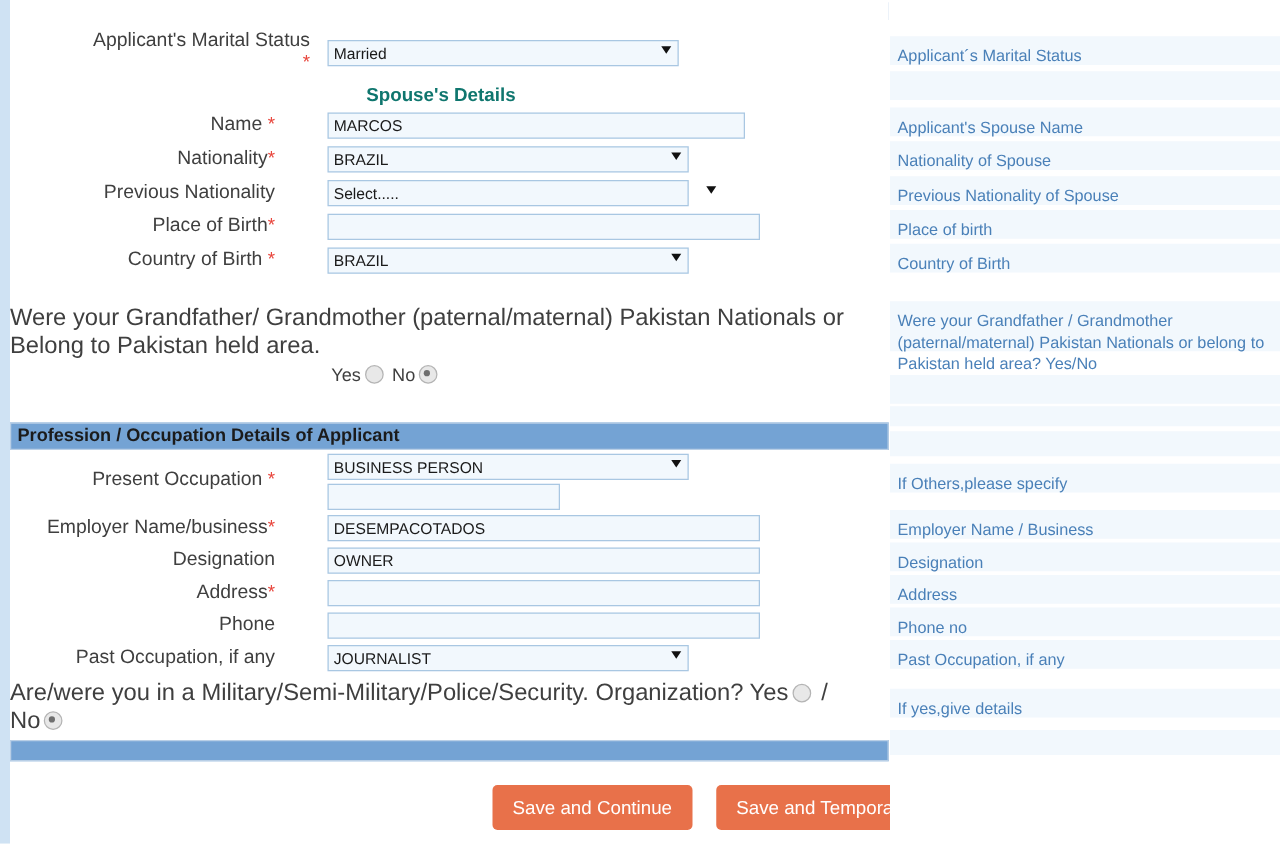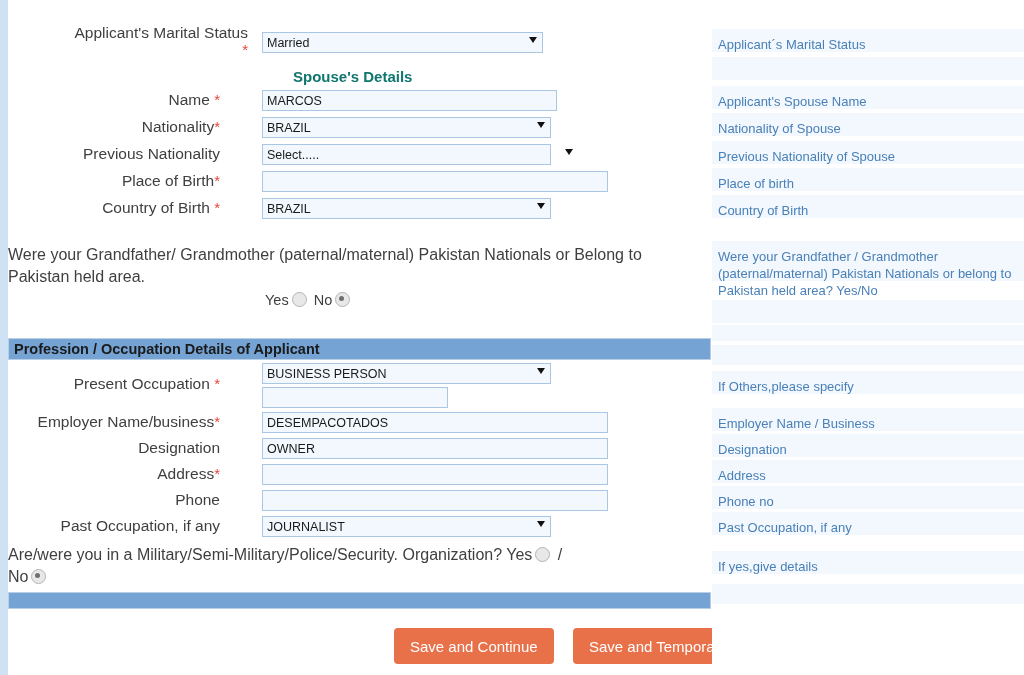--- a/index.html
+++ b/index.html
@@ -73,21 +73,21 @@
 
   .spouse-hdr{
     position:absolute;
     color:#0f766e;font-weight:bold;font-size:15px;
     font-family:"Liberation Sans", sans-serif;
   }
 
   
   .question{
     position:absolute;
-    color:#3f3f3f;font-size:16px;line-height:22px;
+    color:#3f3f3f;font-size:19px;line-height:22px;
   }
 
   
   .radios{position:absolute;font-size:14.5px;color:#3f3f3f;}
   .radio{
     display:inline-block;width:13px;height:13px;border-radius:50%;
     border:1px solid #b4b4b4;background:#e8e8e8;
     vertical-align:-2px;margin:0 3px;position:relative;
   }
   .radio.on::after{
@@ -162,21 +162,21 @@
     </select>
     <span class="arrow"></span>
   </div>
 
   <div class="spouse-hdr" style="left:285px;top:68px;">Spouse's Details</div>
 
   <div class="lbl" style="left:0px;top:91px;width:212px;">
     <span>Name</span>
     <span class="req">*</span>
   </div>
-  <input class="fld" style="left: 254px; top: 90px; width: 295px;" value="MARCOS">
+  <input class="fld" style="left: 254px; top: 90px; width: 334px;" value="MARCOS">
 
   <div class="lbl" style="left:0px;top:118px;width:212px;">
     <span>Nationality</span><span class="req">*</span>
   </div>
   <div class="selwrap" style="left:254px;top:117px;width:289px;height:22px;">
     <select class="fld" style="left:0;top:0;width:289px;">
       <option>BRAZIL</option>
     </select>
     <span class="arrow"></span>
   </div>

